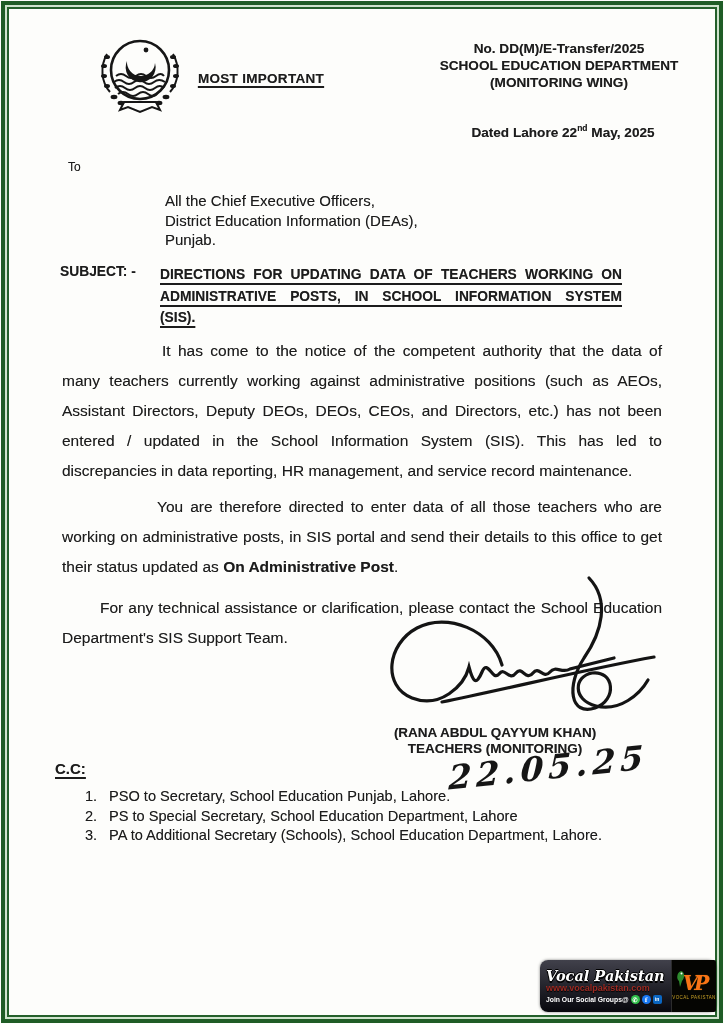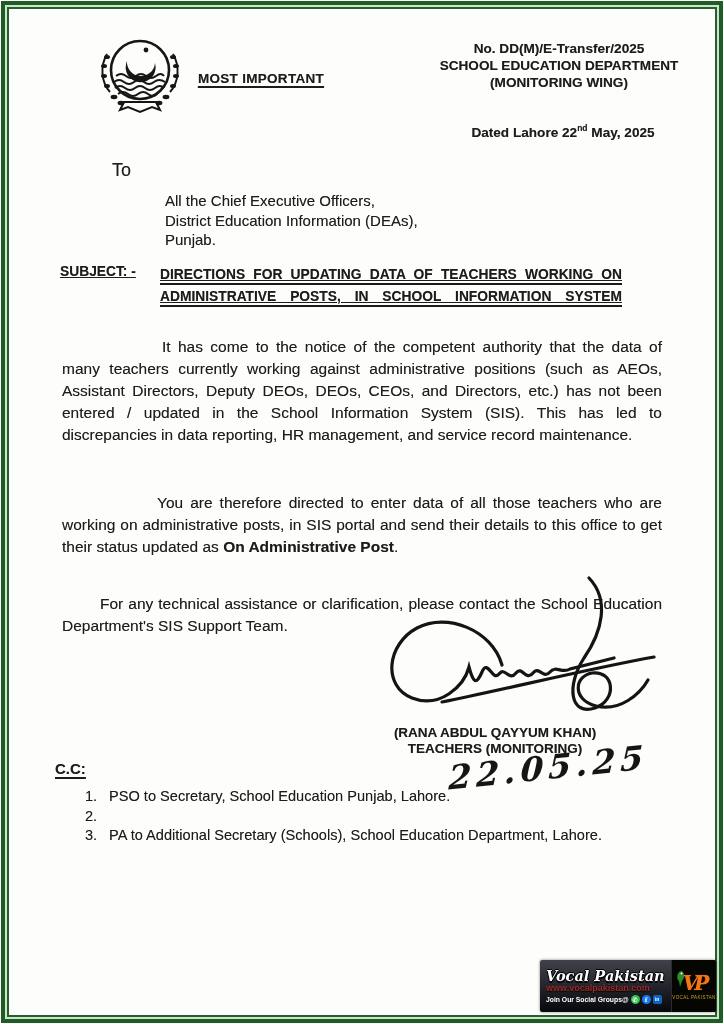--- a/index.html
+++ b/index.html
@@ -20,35 +20,35 @@
     position:absolute;left:186px;top:71px;width:150px;text-align:center;
     font-size:13.5px;font-weight:bold;text-decoration:underline;
     text-decoration-thickness:2px;text-underline-offset:3px;letter-spacing:.3px;
   }
   .hdr-right{position:absolute;right:26px;top:40px;width:278px;text-align:center;
     font-weight:bold;font-size:13.6px;line-height:17px;}
   .dated{position:absolute;right:30px;top:123px;width:262px;text-align:center;
     font-weight:bold;font-size:13.6px;}
   .dated sup{font-size:8.5px;vertical-align:super;}
 
-  .to-label{position:absolute;left:68px;top:160px;font-size:18px;margin-left:44px;}
+  .to-label{position:absolute;left:68px;top:160px;font-size:12px;}
   .addressee{position:absolute;left:165px;top:191px;font-size:15px;line-height:19.5px;}
 
   
-  .subject{position:absolute;left:60px;top:264px;width:575px;display:flex;text-decoration:underline;}
+  .subject{position:absolute;left:60px;top:264px;width:575px;display:flex;}
   .subject-label{flex:0 0 100px;font-weight:bold;font-size:13.8px;}
   .subject-lines{width:462px;font-weight:bold;font-size:13.8px;line-height:21.5px;}
   .subject-lines .sline{
     display:block;text-decoration:underline;text-decoration-thickness:2px;
     text-underline-offset:3.5px;
   }
   .sline.just{text-align:justify;text-align-last:justify;}
 
   
-  .para{position:absolute;left:62px;width:600px;font-size:15.5px;line-height:22px;
+  .para{position:absolute;left:62px;width:600px;font-size:15.5px;line-height:30px;
     text-align:justify;}
   .p1{top:336px;text-indent:100px;}
   .p2{top:492px;text-indent:95px;}
   .p3{top:593px;text-indent:38px;}
 
   
   .sig-svg{position:absolute;left:352px;top:570px;width:322px;height:186px;}
   .sig-block{position:absolute;left:368px;top:725px;width:254px;text-align:center;
     font-weight:bold;font-size:13.5px;line-height:15.5px;}
   .hand-date{
@@ -61,21 +61,21 @@
   .cc-label{position:absolute;left:55px;top:760px;font-weight:bold;font-size:15px;
     text-decoration:underline;text-decoration-thickness:2px;text-underline-offset:3px;}
   .cc-list{position:absolute;left:85px;top:787px;font-size:14.6px;line-height:19.5px;}
   .cc-row{display:flex;}
   .cc-num{flex:0 0 24px;}
 
   
   .watermark{
     position:absolute;right:8px;bottom:12px;width:176px;height:52px;
     display:flex;align-items:stretch;z-index:6;
-    background:linear-gradient(#41414b,#07070d);border-radius:2px;
+    background:linear-gradient(#41414b,#07070d);border-radius:8px;
     box-shadow:0 0 3px rgba(0,0,0,.5);
   }
   .wm-left{flex:1;padding:2px 3px 2px 6px;display:flex;flex-direction:column;
     justify-content:center;min-width:0;}
   .wm-brand{
     font-family:"DejaVu Serif",serif;font-style:italic;font-weight:bold;
     font-size:14.5px;line-height:15px;color:#fff;white-space:nowrap;
     text-shadow:-1px 0 #000,1px 0 #000,0 -1px #000,0 1.5px #000;
   }
   .wm-url{font-size:9px;font-weight:bold;color:#9c2a22;line-height:11px;
@@ -158,20 +158,21 @@
     <div>All the Chief Executive Officers,</div>
     <div>District Education Information (DEAs),</div>
     <div>Punjab.</div>
   </div>
 
   <div class="subject">
     <div class="subject-label txt">SUBJECT: -</div>
     <div class="subject-lines txt">
       <span class="sline just">DIRECTIONS FOR UPDATING DATA OF TEACHERS WORKING ON</span>
       <span class="sline just">ADMINISTRATIVE POSTS, IN SCHOOL INFORMATION SYSTEM</span>
+      <span class="sline">(SIS).</span>
     </div>
   </div>
 
   <div class="para p1 txt">It has come to the notice of the competent authority that the data of many teachers currently working against administrative positions (such as AEOs, Assistant Directors, Deputy DEOs, DEOs, CEOs, and Directors, etc.) has not been entered / updated in the School Information System (SIS). This has led to discrepancies in data reporting, HR management, and service record maintenance.</div>
   <div class="para p2 txt"><span>You are therefore directed to enter data of all those teachers who are working on administrative posts, in SIS portal and send their details to this office to get their status updated as </span><b>On Administrative Post</b><span>.</span></div>
   <div class="para p3 txt">For any technical assistance or clarification, please contact the School Education Department's SIS Support Team.</div>
 
   <svg class="sig-svg" viewBox="0 0 322 186">
     <g fill="none" stroke="#141414" stroke-width="3.2" stroke-linecap="round">
       <path d="M150,95 C140,60 95,42 65,58 C35,74 30,116 60,128 C88,139 112,116 117,97 C121,112 124,116 130,102 C136,88 140,112 147,104 C153,96 157,112 164,103 C170,95 174,112 181,103 C187,95 191,110 198,102 C204,95 210,104 218,99 L262,88"></path>
@@ -187,20 +188,21 @@
   <div class="hand-date">22.05.25</div>
 
   <div class="cc-label txt">C.C:</div>
   <div class="cc-list txt">
     <div class="cc-row">
       <span class="cc-num">1.</span>
       <span>PSO to Secretary, School Education Punjab, Lahore.</span>
     </div>
     <div class="cc-row">
       <span class="cc-num">2.</span>
+      <span>PS to Special Secretary, School Education Department, Lahore</span>
     </div>
     <div class="cc-row">
       <span class="cc-num">3.</span>
       <span>PA to Additional Secretary (Schools), School Education Department, Lahore.</span>
     </div>
   </div>
 
   <div class="watermark">
     <div class="wm-left">
       <div class="wm-brand">Vocal Pakistan</div>

